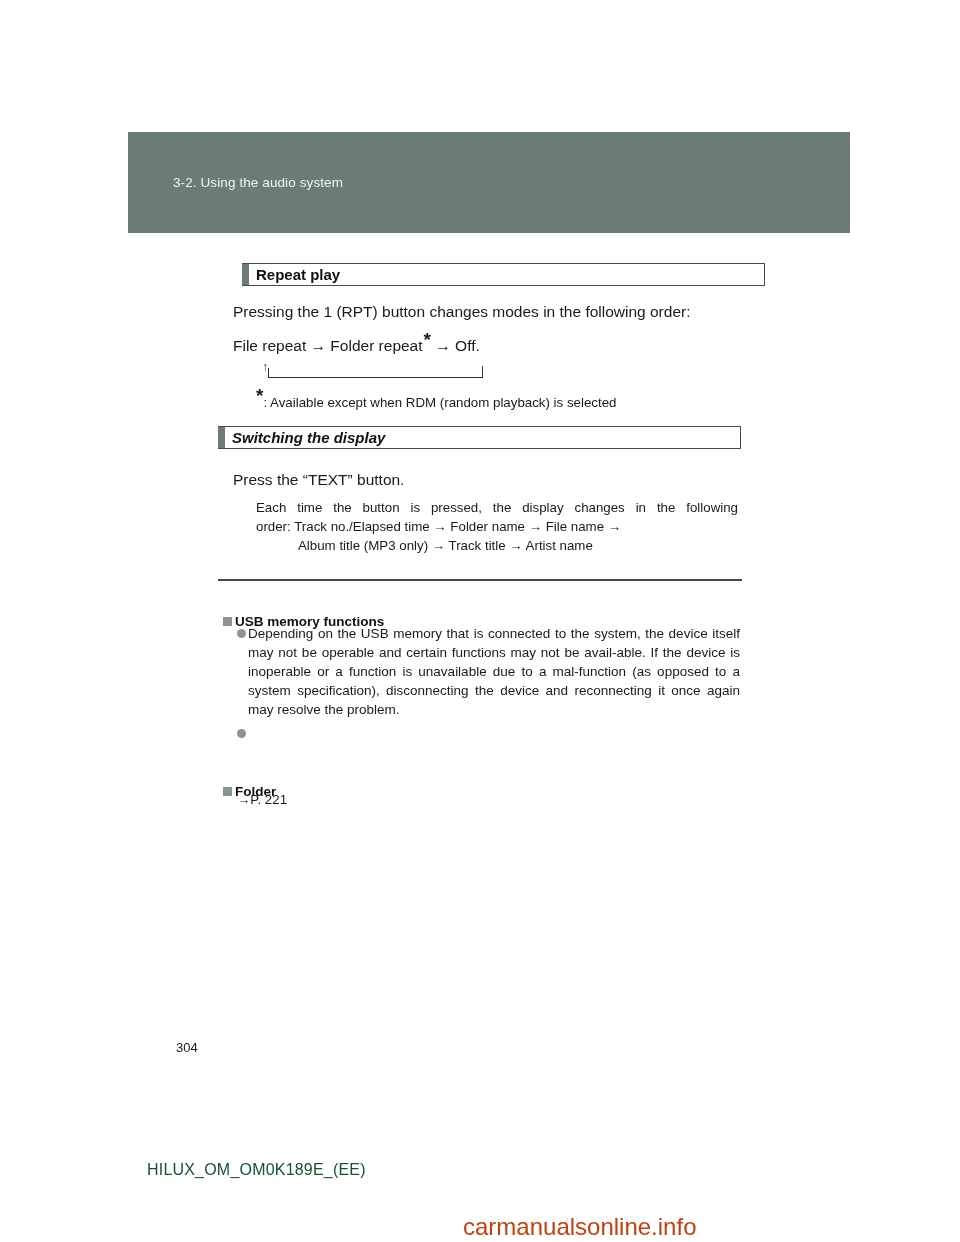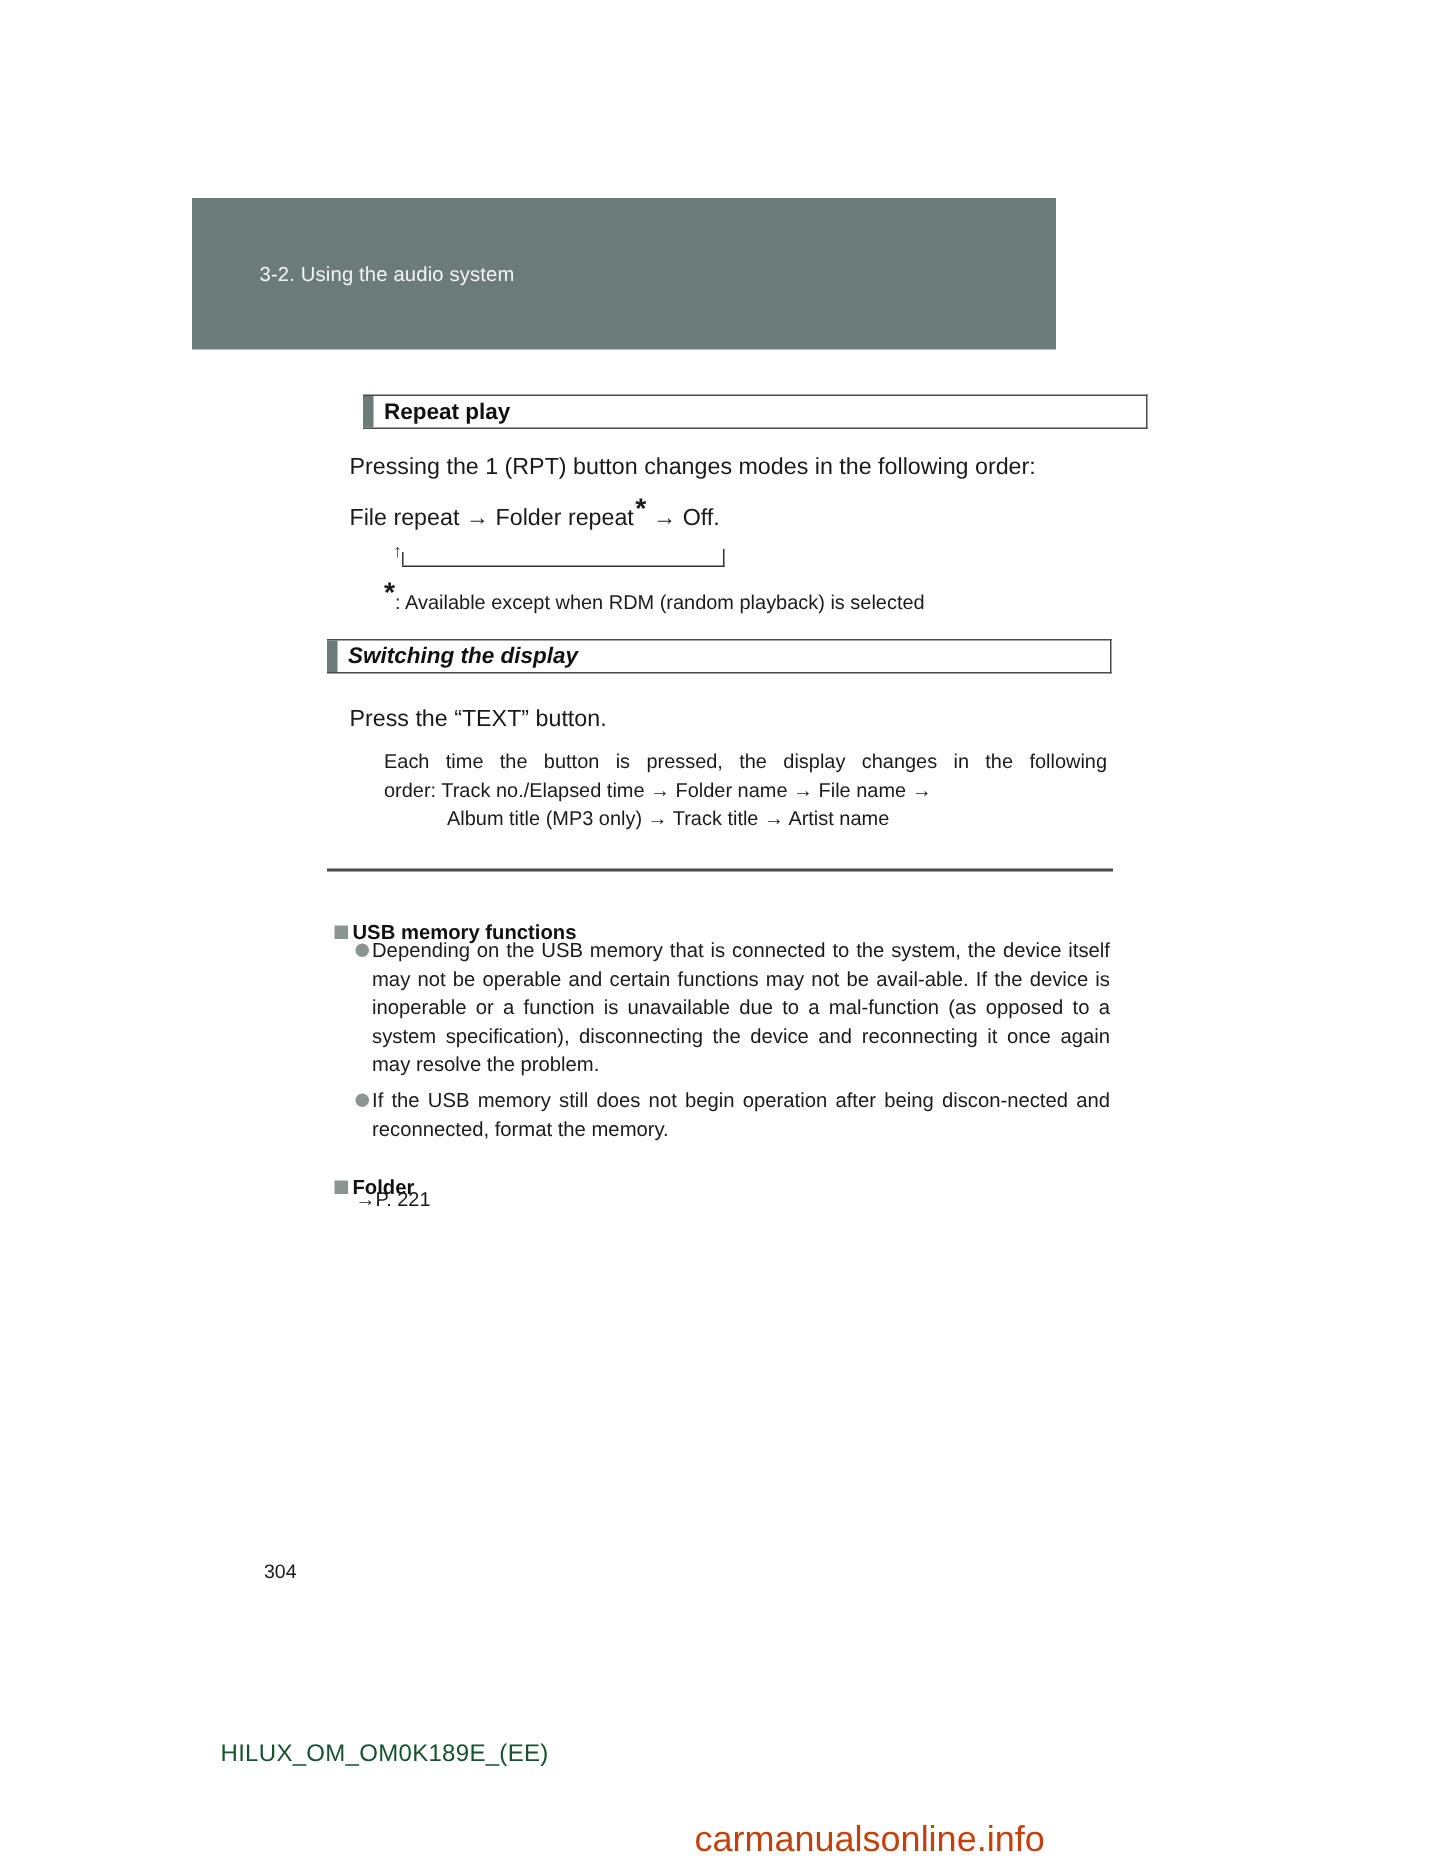--- a/index.html
+++ b/index.html
@@ -12,21 +12,21 @@
       height: 1242px;
       position: relative;
       overflow: hidden;
       font-family: "Liberation Sans", sans-serif;
       color: #1a1a1a;
     }
     .header-bar {
       position: absolute;
       left: 128px;
       top: 132px;
-      width: 576px;
+      width: 722px;
       height: 101px;
       background: #6b7b78;
     }
     .header-bar .section-label {
       position: absolute;
       left: 45px;
       top: 43px;
       font-size: 13.5px;
       color: #f2f4f3;
       letter-spacing: 0.1px;
@@ -218,21 +218,20 @@
   <span class="square-bullet"></span><span>USB memory functions</span>
 </div>
 
 <div class="note-para" style="top:624px;">
   <span class="round-bullet bullet-abs"></span>
   <span>Depending on the USB memory that is connected to the system, the device itself may not be operable and certain functions may not be avail-able. If the device is inoperable or a function is unavailable due to a mal-function (as opposed to a system specification), disconnecting the device and reconnecting it once again may resolve the problem.</span>
 </div>
 
 <div class="note-para" style="top:724px;">
   <span class="round-bullet bullet-abs"></span>
-  <span>If the USB memory still does not begin operation after being discon-nected and reconnected, format the memory.</span>
 </div>
 
 <div class="note-heading" style="left:223px; top:768px;">
   <span class="square-bullet"></span><span>Folder</span>
 </div>
 
 <div class="small-text" style="left:237px; top:792px;">→P. 221</div>
 
 <div class="page-number">304</div>
 <div class="doc-code">HILUX_OM_OM0K189E_(EE)</div>

